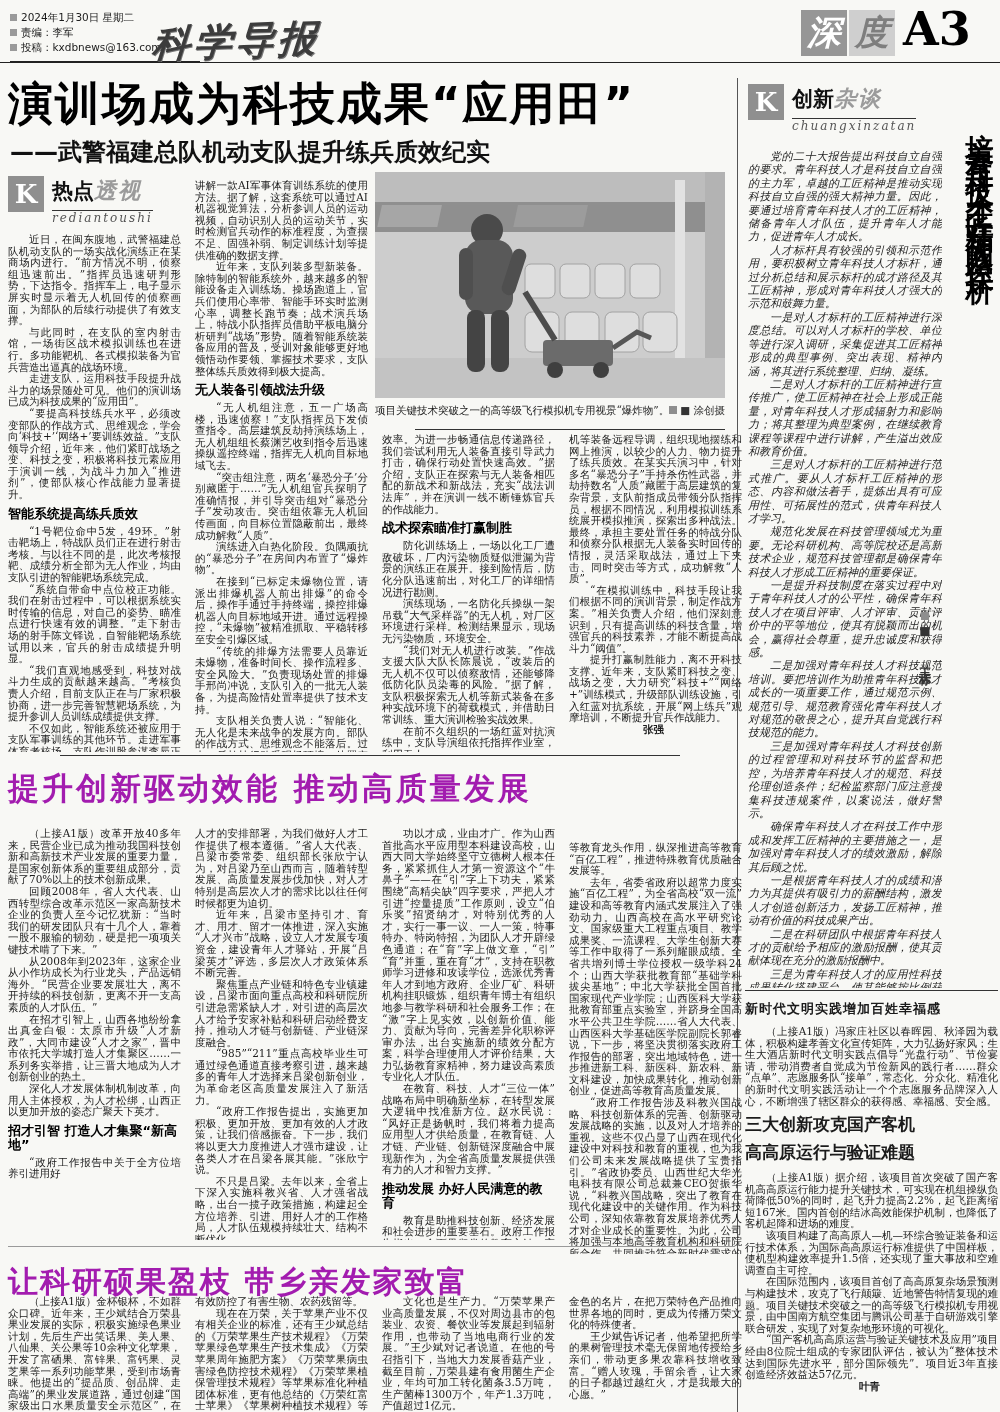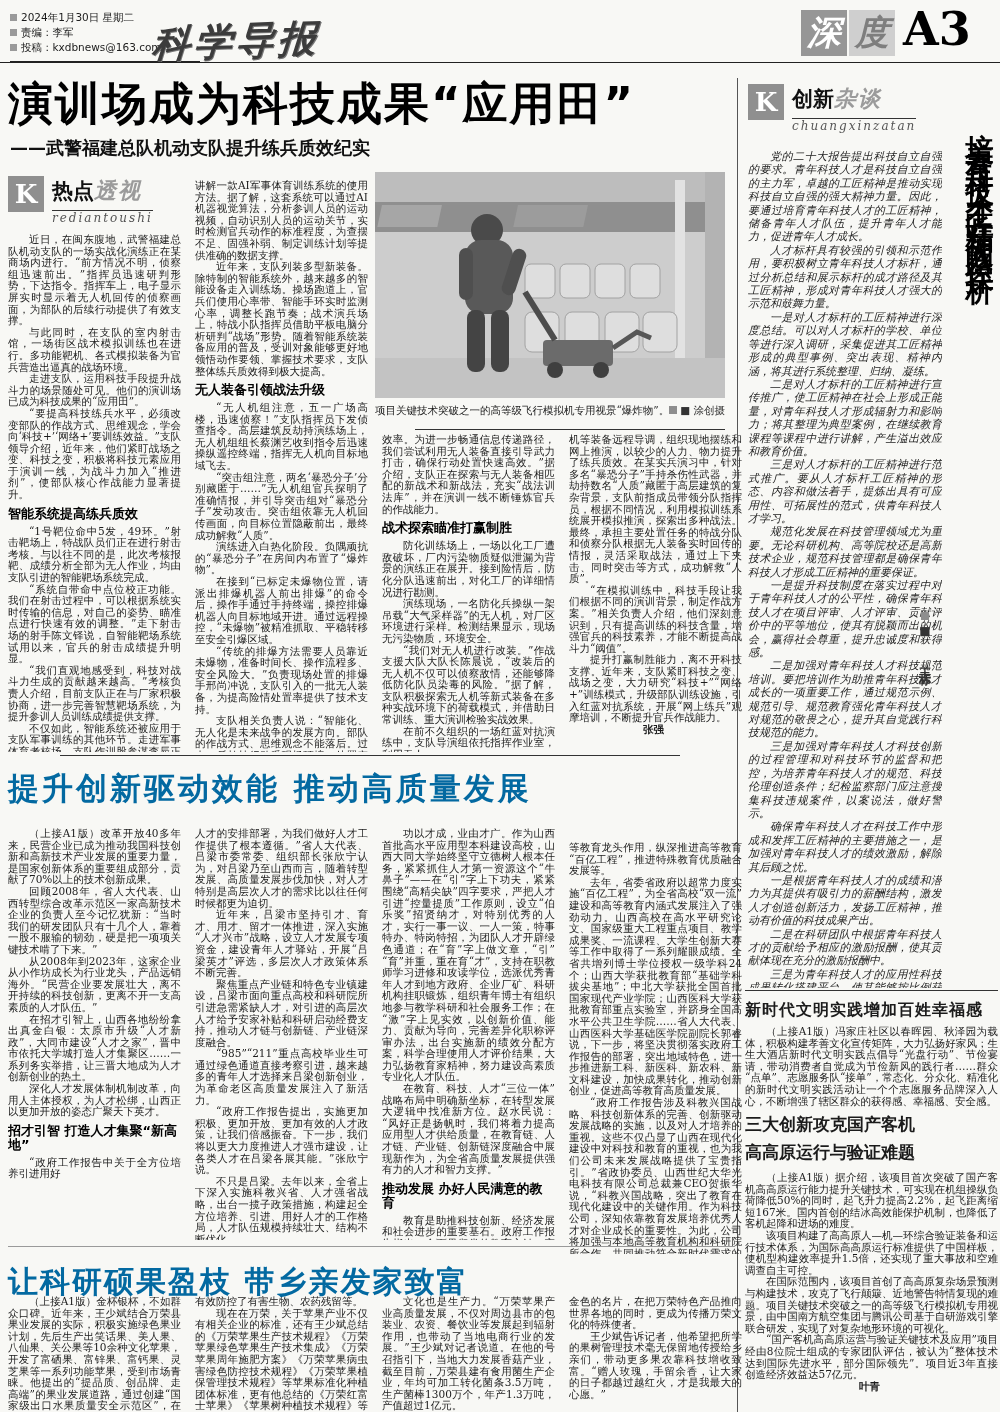--- a/index.html
+++ b/index.html
@@ -13,21 +13,21 @@
             letter-spacing:4px;transform:rotate(-2deg) skewX(-6deg);font-family:"DejaVu Serif",serif;text-shadow:1px 1px 0 #777;}
   .secbox{width:46px;height:46px;display:flex;align-items:center;justify-content:center;
           font-size:34px;font-weight:bold;font-style:italic;font-family:"DejaVu Serif",serif;}
   .secbox1{left:801px;top:10px;background:#969696;color:#fff;}
   .secbox2{left:849px;top:10px;background:#cfcfcf;color:#7e7e7e;}
   .pageno{left:903px;top:2px;font-size:46px;font-weight:bold;font-family:"DejaVu Serif",serif;color:#000;}
   .header-rule{left:0;top:62px;width:1000px;border-top:1.5px solid #222;}
   
   .h1main{left:8px;top:74px;width:730px;font-size:45px;font-weight:900;letter-spacing:2px;
           font-family:"DejaVu Sans","Liberation Sans",sans-serif;color:#000;}
-  .h1deck{left:10px;top:136px;width:720px;font-size:18px;font-weight:bold;
+  .h1deck{left:10px;top:136px;width:720px;font-size:24px;font-weight:bold;
           font-family:"DejaVu Sans",sans-serif;color:#111;}
   
   .klabel{display:flex;align-items:flex-start;gap:8px;}
   .kbox{width:36px;height:36px;background:#8f8f8f;color:#fff;display:flex;align-items:center;justify-content:center;
         font:bold 26px "DejaVu Serif",serif;}
   .klines{border-bottom:1px solid #333;padding-bottom:4px;}
   .klines .b{font:bold 21px "DejaVu Sans",sans-serif;color:#111;}
   .klines .s{font:bold italic 22px "DejaVu Serif",serif;color:#9b9b9b;letter-spacing:2px;}
   .kpinyin{font:italic 12px "DejaVu Serif",serif;color:#555;letter-spacing:2px;margin-top:0;}
   
@@ -46,24 +46,24 @@
   .vdiv{left:737px;top:78px;width:0;height:1334px;border-left:1px solid #555;}
   
   .sidebody{left:748px;top:150px;width:194px;height:838px;overflow:hidden;}
   .sidebody p{margin:0;text-indent:2em;text-align:justify;font:italic 11px/13.4px "DejaVu Serif",serif;color:#222;}
   .vtitle{left:944px;top:110px;width:54px;height:700px;writing-mode:vertical-rl;text-orientation:upright;
           font:900 28px "DejaVu Sans",sans-serif;letter-spacing:9px;color:#000;}
   .vauthor{left:916px;top:612px;writing-mode:vertical-rl;text-orientation:upright;
            font:bold 12px "DejaVu Sans",sans-serif;color:#333;letter-spacing:3px;}
   .vauthor .sq{display:inline-block;width:8px;height:8px;background:#8e8e8e;margin-bottom:4px;}
   
-  .bandhead{font-family:"DejaVu Sans",sans-serif;font-weight:900;color:#0369a1;}
+  .bandhead{font-family:"DejaVu Sans",sans-serif;font-weight:900;color:#a21caf;}
   .b2head{left:8px;top:768px;font-size:31px;letter-spacing:3px;}
   .b3head{left:8px;top:1262px;font-size:30px;letter-spacing:2px;}
-  .r2head{left:745px;top:1000px;width:255px;font-size:16px;letter-spacing:1px;font-weight:900;
+  .r2head{left:745px;top:1000px;width:255px;font-size:13px;letter-spacing:1px;font-weight:900;
           font-family:"DejaVu Sans",sans-serif;}
   .r3head{left:745px;top:1110px;width:255px;font-size:17px;line-height:28px;font-weight:700;
           font-family:"DejaVu Sans",sans-serif;}
   .rcolbody{left:745px;width:253px;overflow:hidden;}
 </style>
 </head>
 <body>
 
 <div class="abs pubinfo">
   <div><span class="sq"></span><span>2024年1月30日  星期二</span></div>

